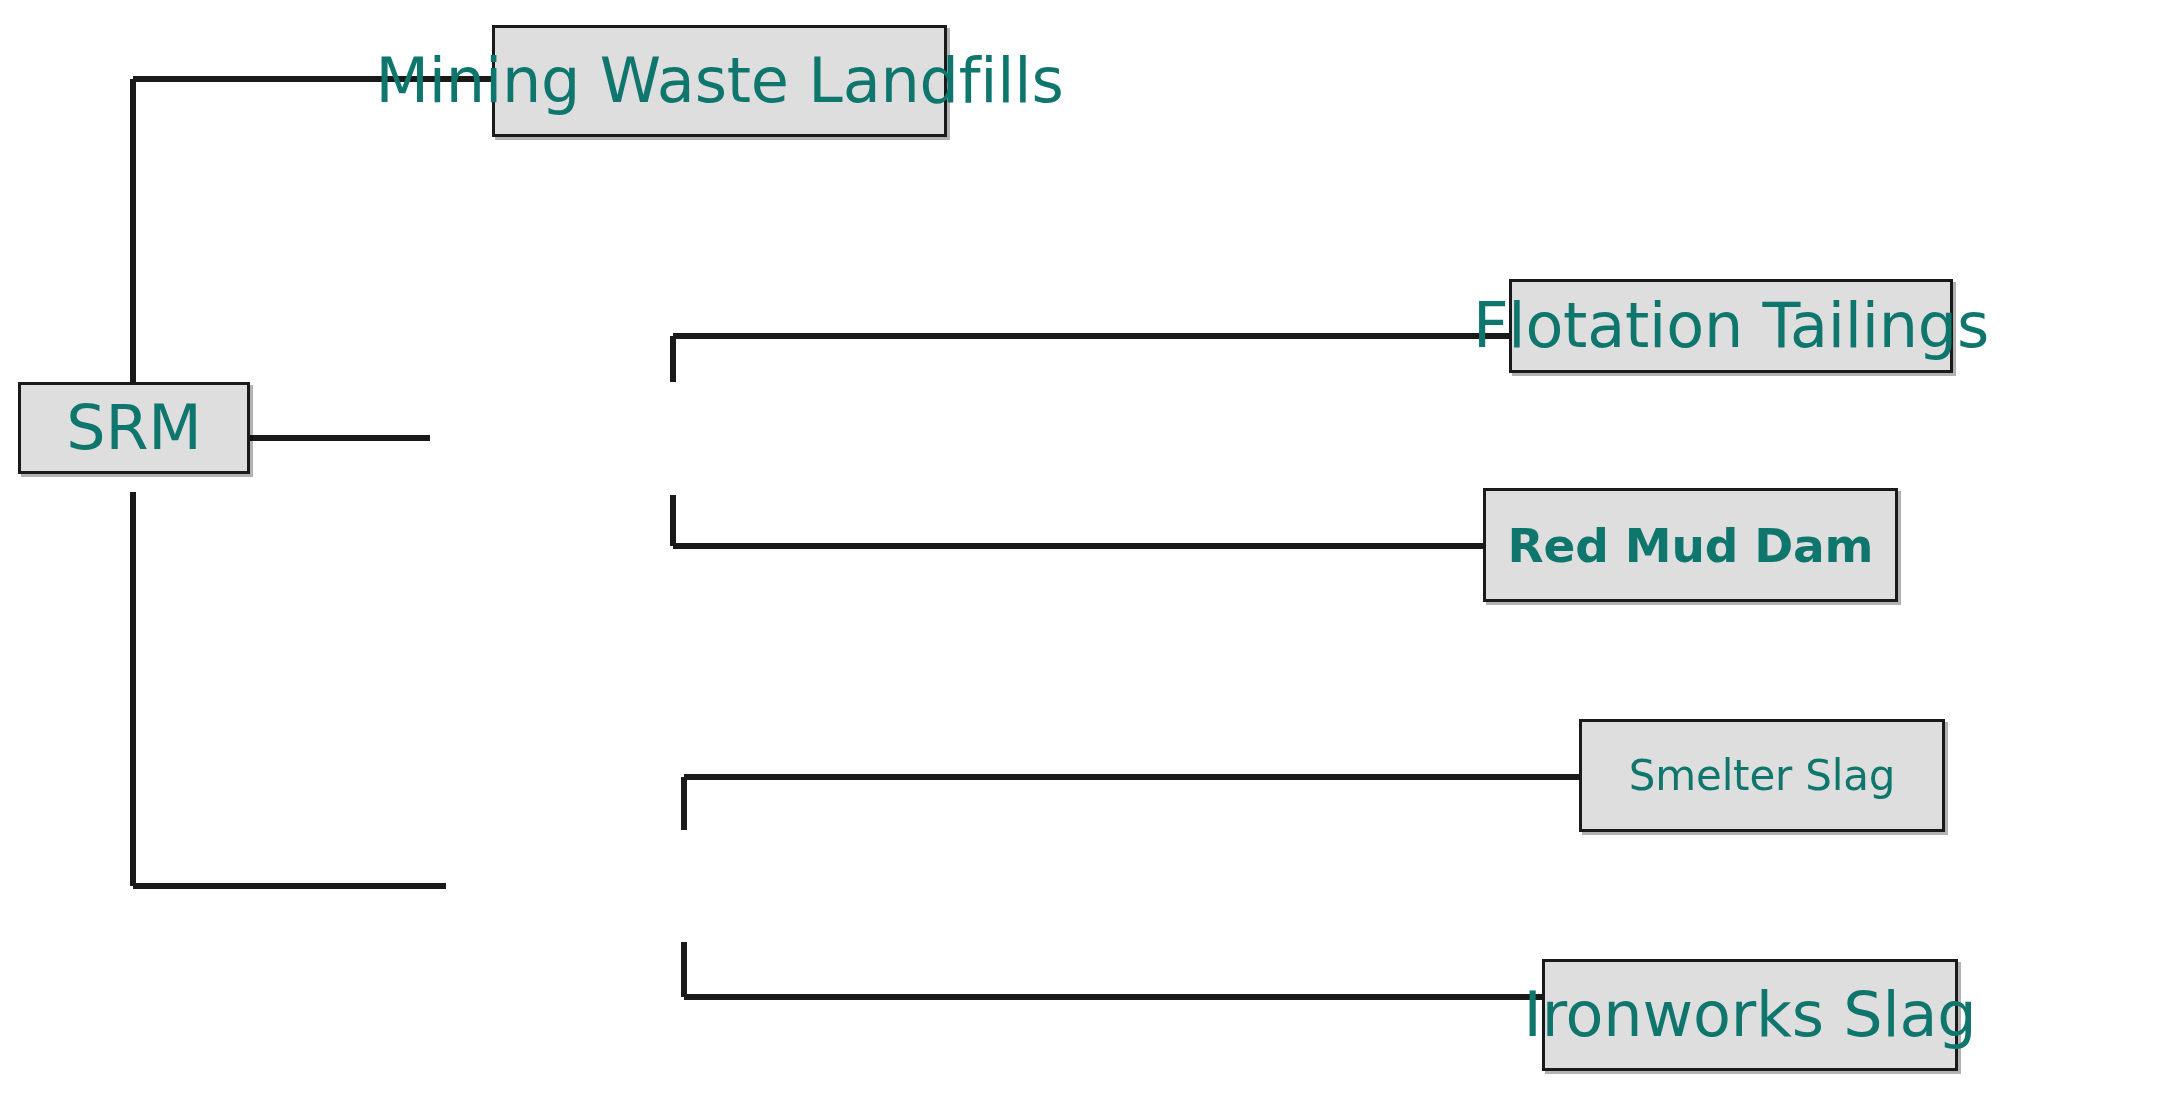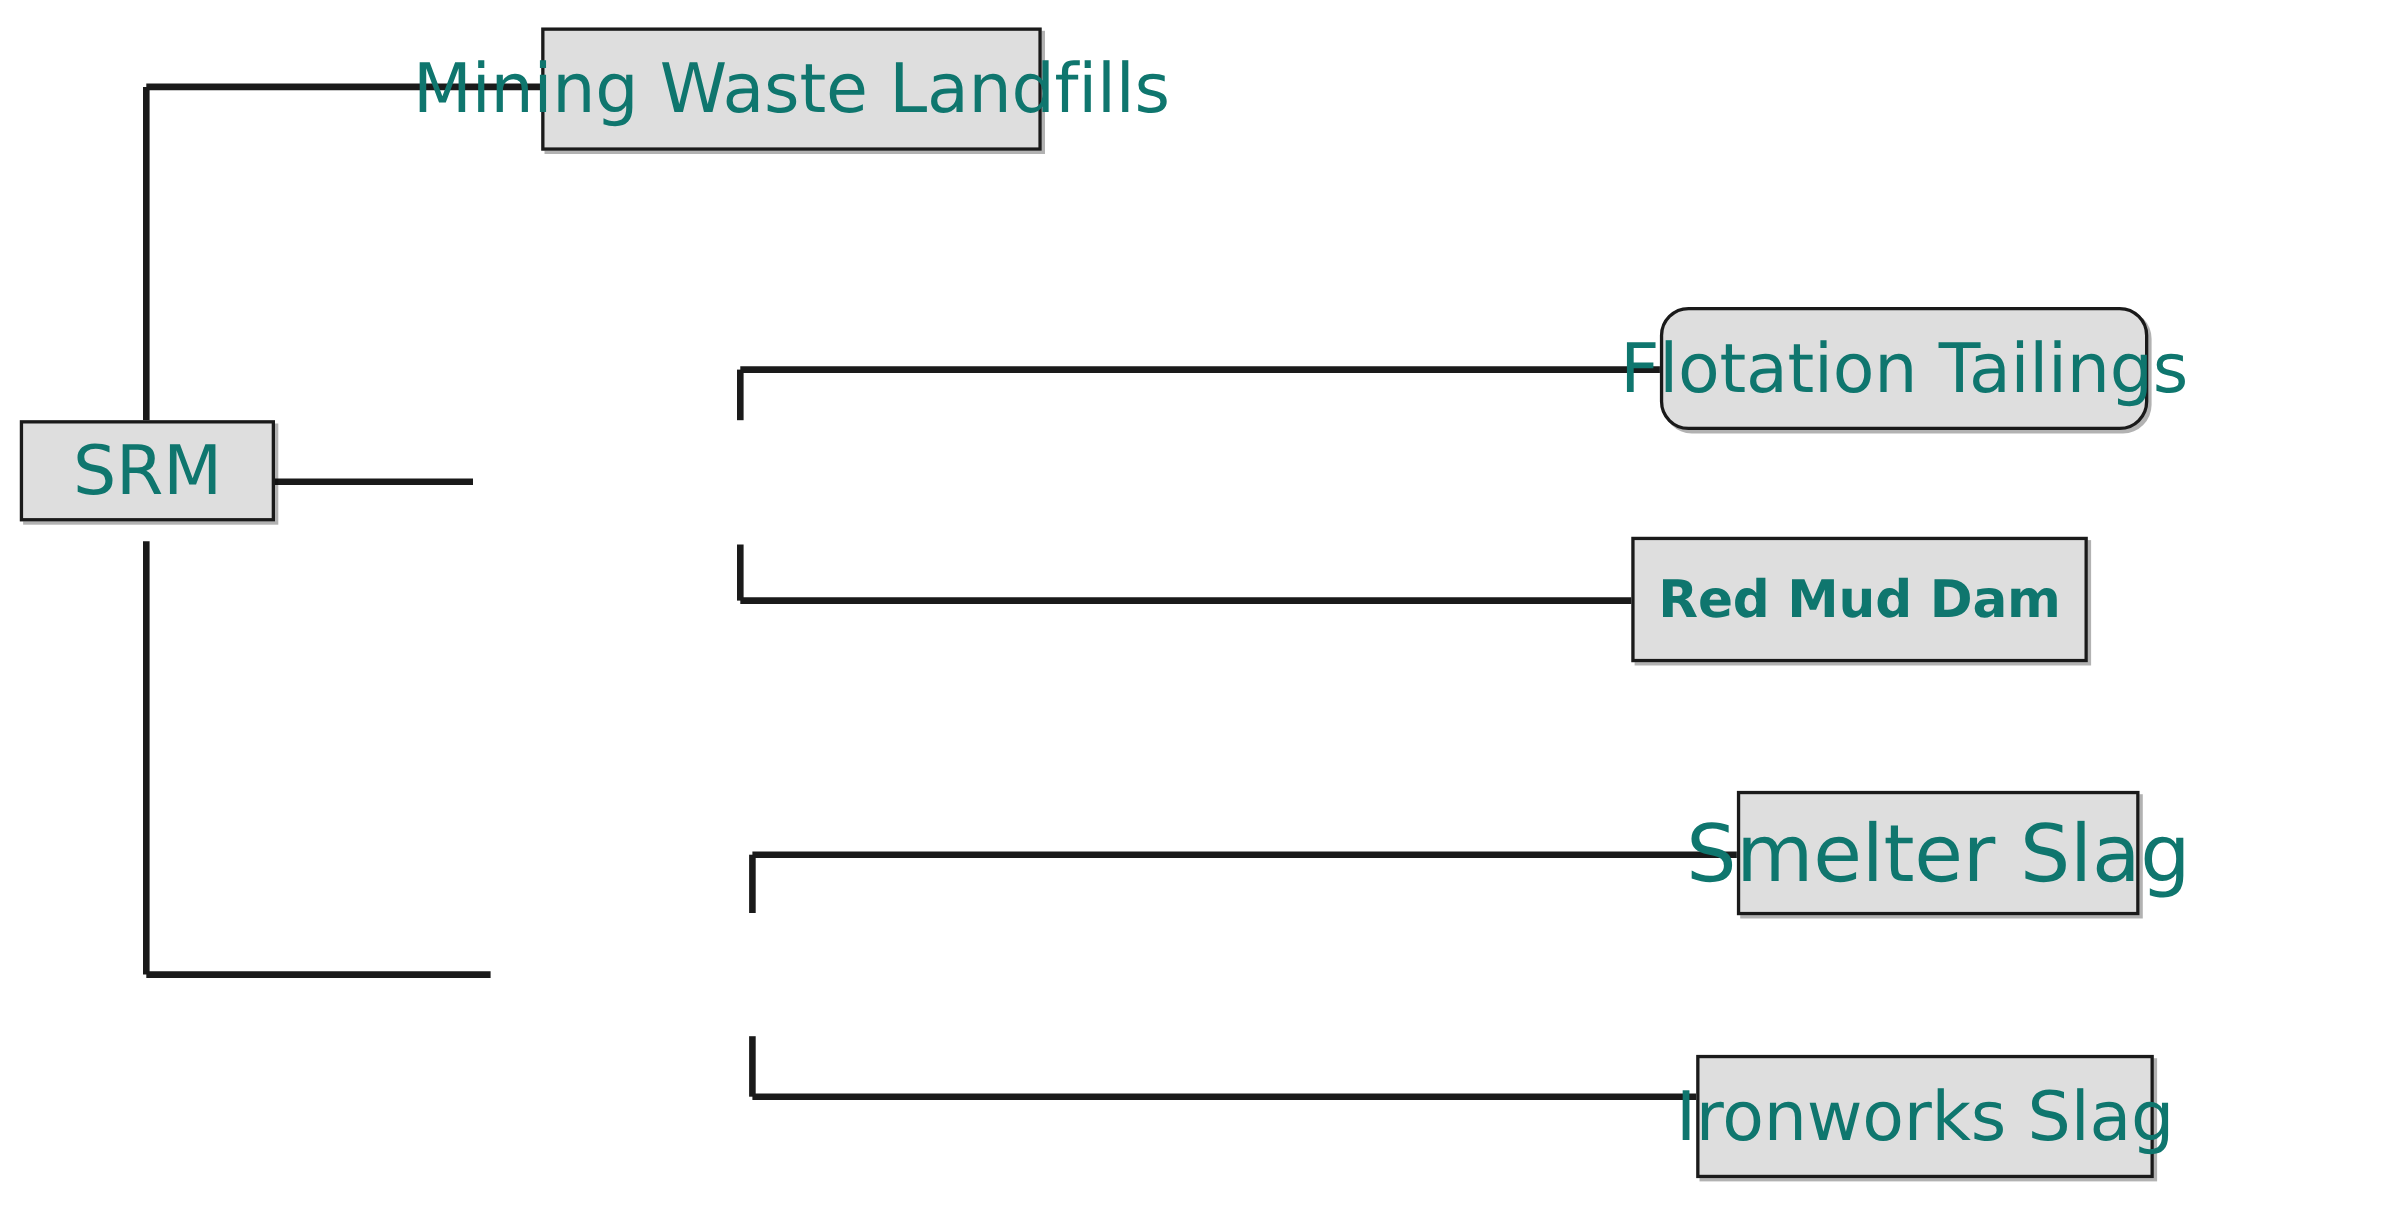--- a/index.html
+++ b/index.html
@@ -39,24 +39,24 @@
   }
   .node .label {
     display: block;
     padding: 0 14px;
     letter-spacing: -0.2px;
   }
   
   #node-srm        { left: 18px;   top: 382px;  width: 232px; height: 92px; font-size: 62px; }
   #node-mining     { left: 492px;  top: 25px;   width: 455px; height: 112px; font-size: 62px; }
   #node-processing { left: 430px;  top: 382px;  width: 488px; height: 113px; font-size: 62px; }
-  #node-flotation  { left: 1509px; top: 279px;  width: 444px; height: 112px; font-size: 62px; border-radius: 26px; }
+  #node-flotation  { left: 1509px; top: 279px;  width: 444px; height: 94px; font-size: 62px; }
   #node-redmud     { left: 1483px; top: 488px;  width: 415px; height: 114px; font-size: 47px; font-weight: bold; }
   #node-metall     { left: 446px;  top: 830px;  width: 487px; height: 112px; font-size: 62px; }
-  #node-smelter    { left: 1579px; top: 719px;  width: 366px; height: 113px; font-size: 72px; }
+  #node-smelter    { left: 1579px; top: 719px;  width: 366px; height: 113px; font-size: 42px; }
   #node-ironworks  { left: 1542px; top: 943px;  width: 416px; height: 112px; font-size: 62px; margin-top: 16px; }
 </style>
 </head>
 <body>
 
 <div id="canvas">
 
   <svg class="edges" viewBox="0 0 2168 1100" width="2168" height="1100" aria-hidden="true">
     <g fill="none" stroke="#1a1a1a" stroke-width="6" stroke-linecap="butt" stroke-linejoin="miter">
 

